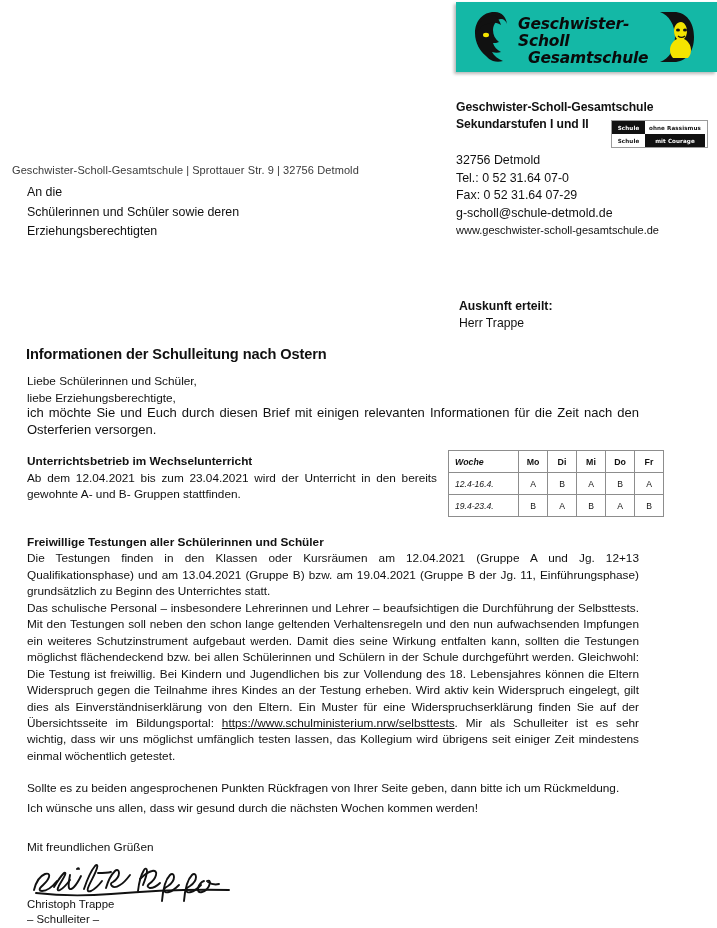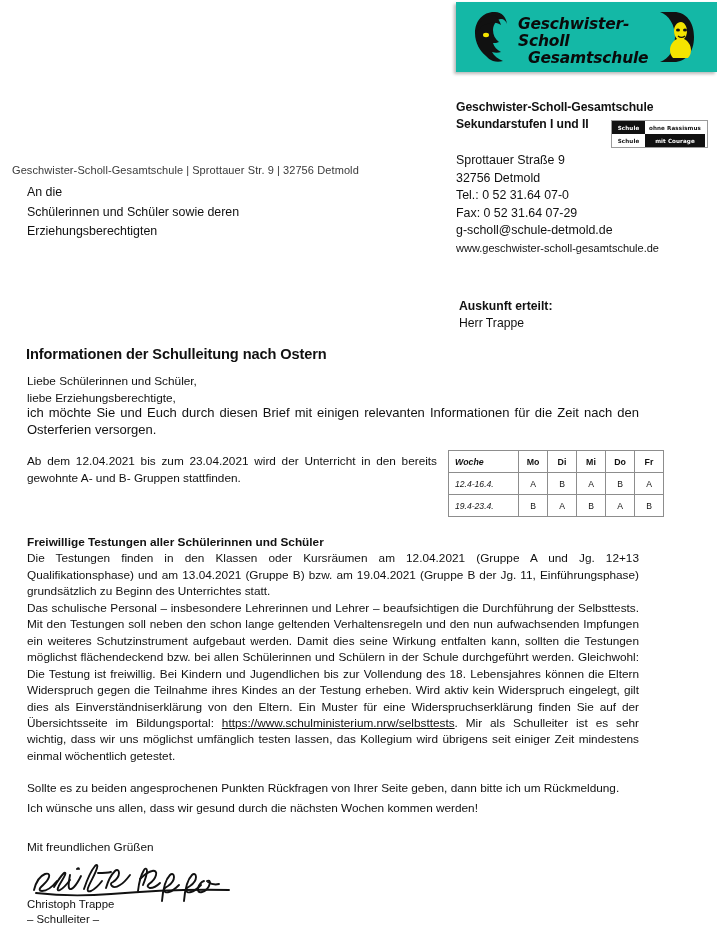--- a/index.html
+++ b/index.html
@@ -274,21 +274,20 @@
       <div class="badge-cell k dark">Schule</div>
       <div class="badge-cell v light">ohne Rassismus</div>
     </div>
     <div class="badge-row">
       <div class="badge-cell k light">Schule</div>
       <div class="badge-cell v dark">mit Courage</div>
     </div>
   </div>
 
   <div class="contact">
-    <div>Sprottauer Straße 9</div>
     <div>32756 Detmold</div>
     <div>Tel.: 0 52 31.64 07-0</div>
     <div>Fax: 0 52 31.64 07-29</div>
     <div>g-scholl@schule-detmold.de</div>
     <div class="www">www.geschwister-scholl-gesamtschule.de</div>
   </div>
 
   <div class="auskunft">
     <div class="lbl">Auskunft erteilt:</div>
     <div>Herr Trappe</div>
@@ -307,20 +306,21 @@
   <div class="doc-title">Informationen der Schulleitung nach Ostern</div>
 
   <div class="salutation">
     <div>Liebe Schülerinnen und Schüler,</div>
     <div>liebe Erziehungsberechtigte,</div>
   </div>
 
   <div class="intro">ich möchte Sie und Euch durch diesen Brief mit einigen relevanten Informationen für die Zeit nach den Osterferien versorgen.</div>
 
   <div class="sec1">
+    <span class="h">Unterrichtsbetrieb im Wechselunterricht</span>
     <span>Ab dem 12.04.2021 bis zum 23.04.2021 wird der Unterricht in den bereits gewohnte A- und B- Gruppen stattfinden.</span>
   </div>
 
   <table class="wk-table">
     <thead>
       <tr>
         <th class="c-week">Woche</th>
         <th class="c-day">Mo</th>
         <th class="c-day">Di</th>
         <th class="c-day">Mi</th>

